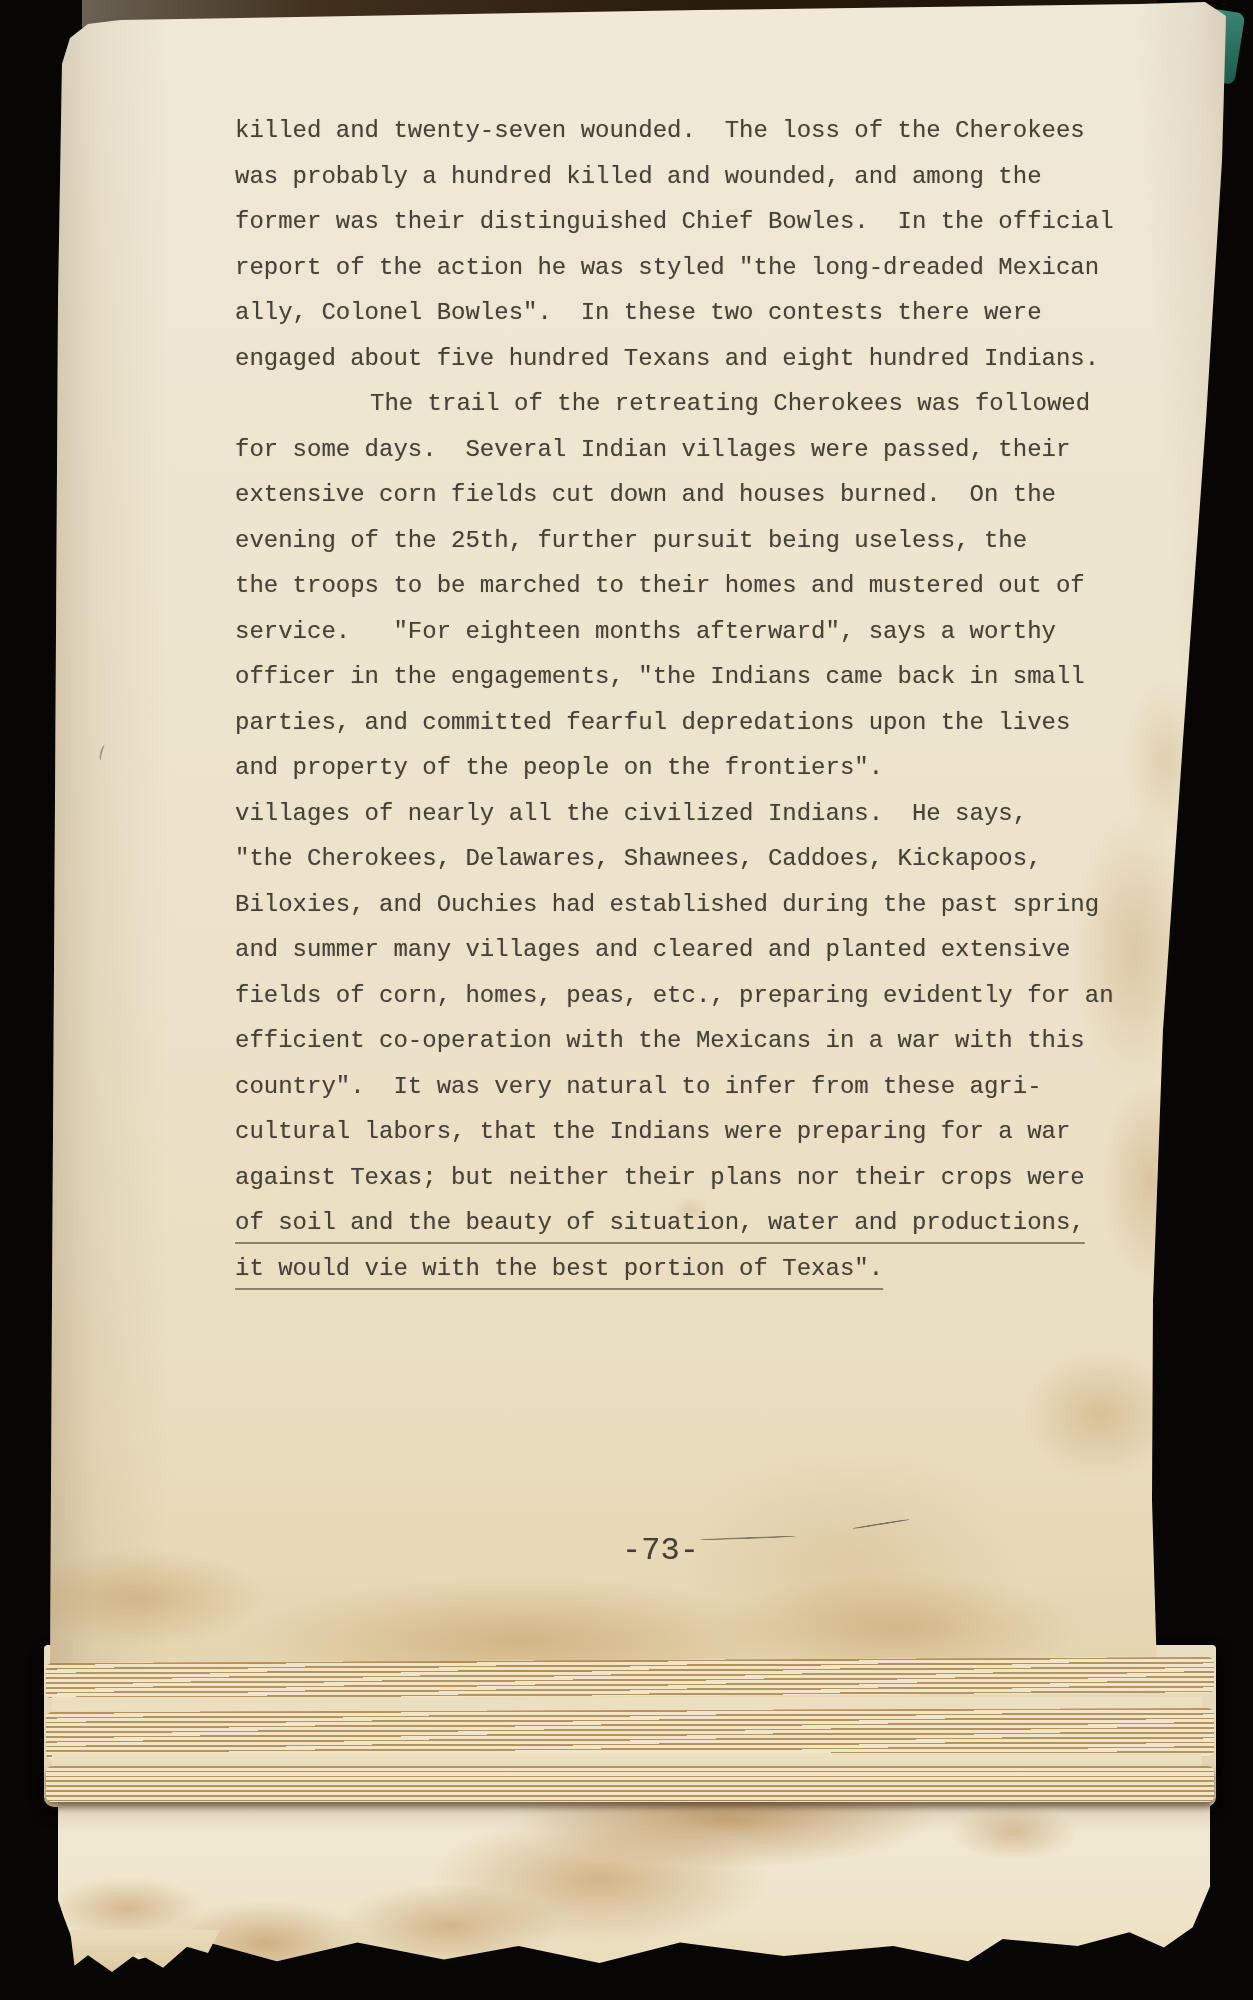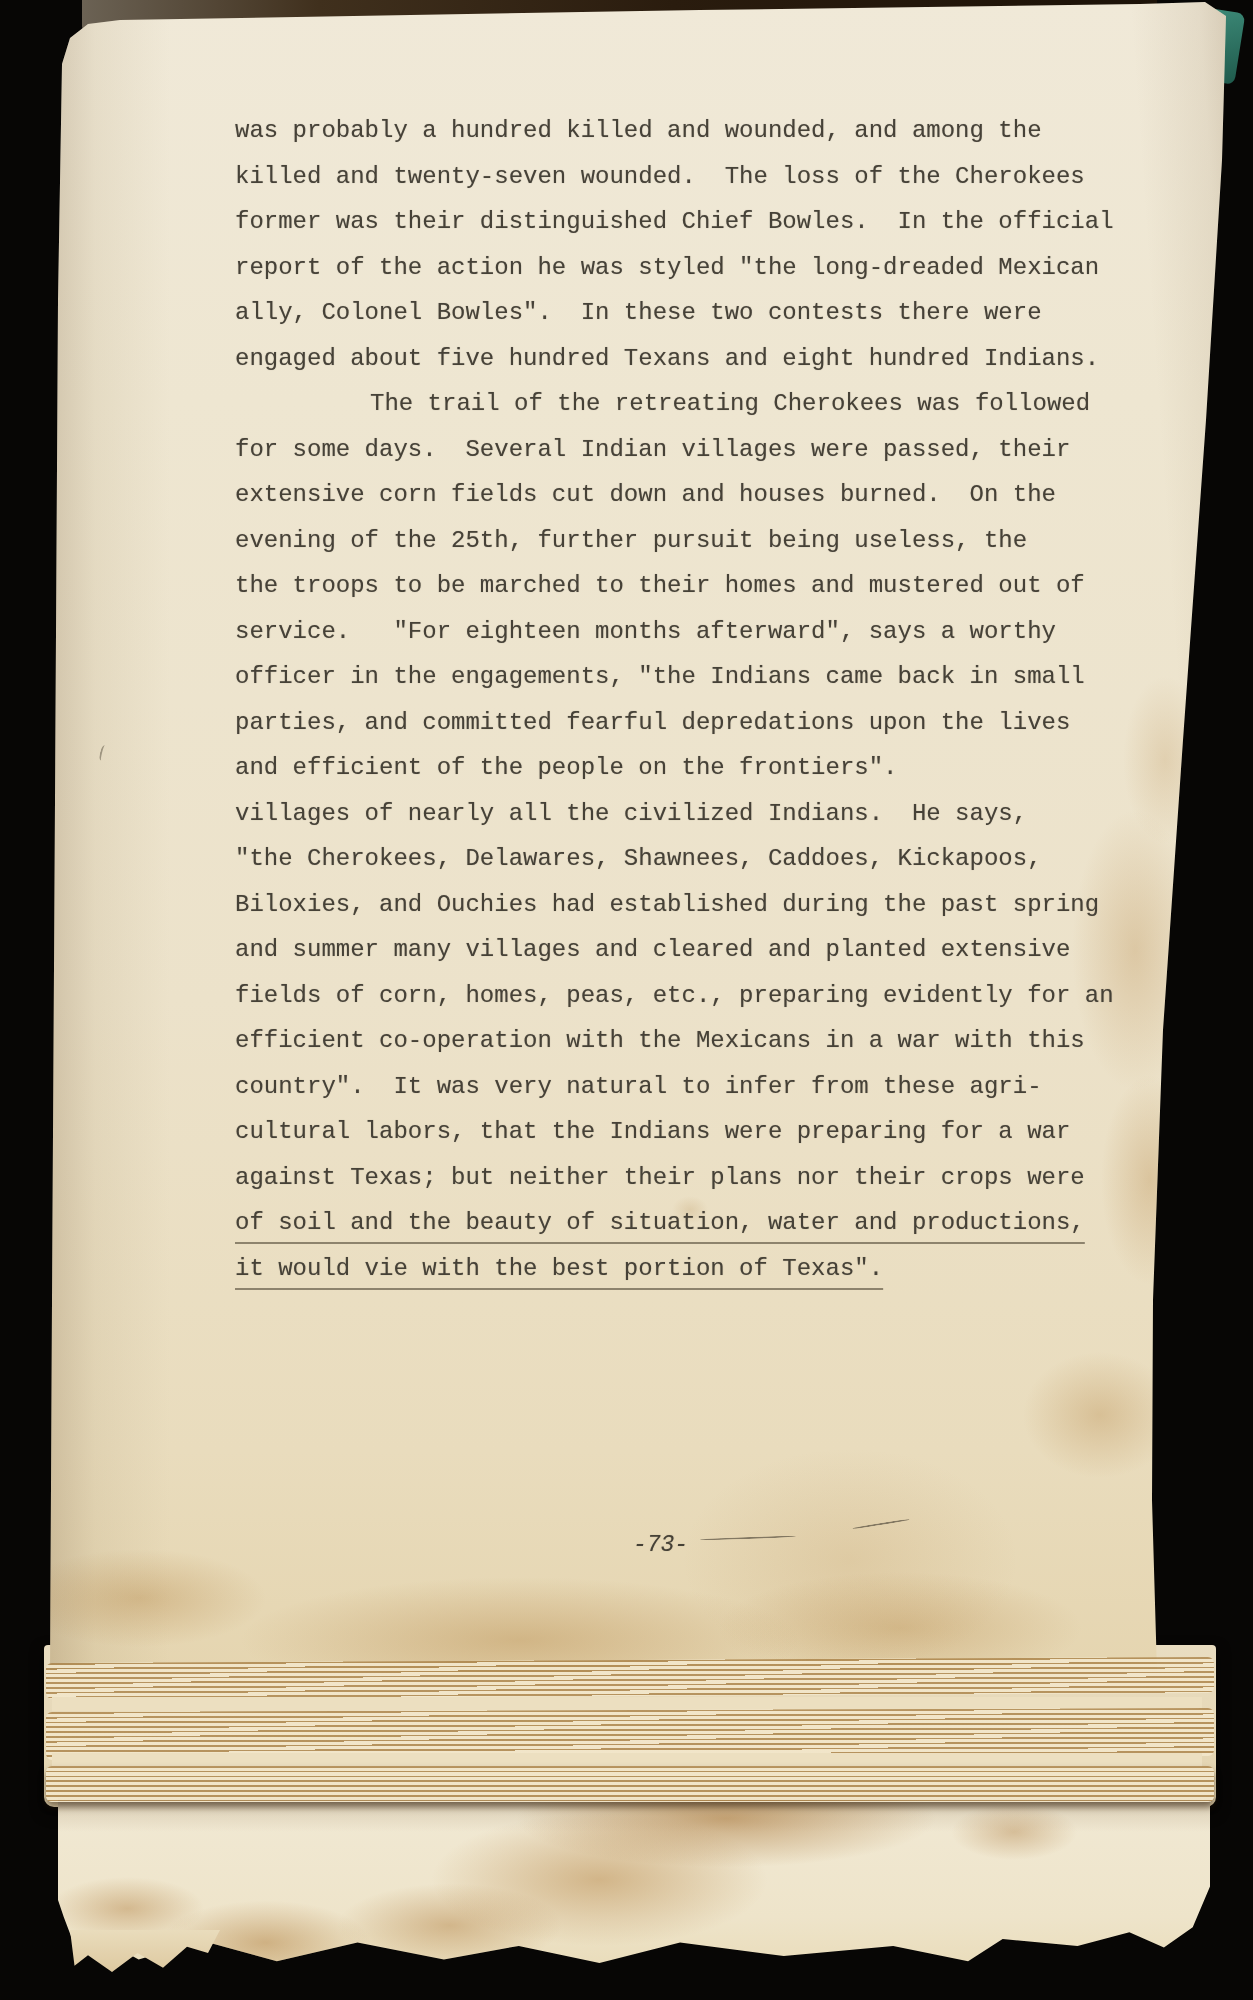--- a/index.html
+++ b/index.html
@@ -57,24 +57,23 @@
   .line{height:45.5px;white-space:pre;}
   .line.indent{padding-left:135px;}
   .u{
     text-decoration:underline;
     text-decoration-thickness:2px;
     text-underline-offset:13px;
     text-decoration-color:rgba(118,108,86,0.60);
   }
   .page-num{
     position:absolute;left:235px;top:1532px;width:851px;z-index:3;
-    text-align:center;color:rgba(63,58,49,0.94);font-size:23px;
+    text-align:center;color:rgba(63,58,49,0.94);font-size:32px;
     font-family:"Liberation Mono","DejaVu Sans Mono",monospace;
     text-shadow:0 0 1px rgba(63,58,49,0.35);
-    font-style:italic;
   }
   .pencil-dash{position:absolute;z-index:3;border-top:2.5px solid rgba(88,80,64,0.7);border-radius:50%;}
   .dash-1{left:700px;top:1537px;width:96px;transform:rotate(-2deg);}
   .dash-2{left:852px;top:1523px;width:58px;transform:rotate(-9deg);}
   .dash-3{left:100px;top:745px;width:4px;height:16px;border-top:none;border-left:2px solid rgba(88,80,64,0.5);transform:rotate(14deg);}
   
   .stack-base{
     position:absolute;left:44px;top:1645px;width:1172px;height:162px;z-index:1;
     background:linear-gradient(180deg,#e9ddc1,#e3d3ae);
     border-radius:4px 4px 10px 10px;
@@ -116,35 +115,35 @@
 <body>
 
 <div class="photo">
 
   <div class="top-edge"></div>
   <div class="teal-tab"></div>
 
   <div class="page"></div>
 
   <div class="text-block" id="text-block">
+      <div class="line"><span>killed and twenty-seven wounded.  The loss of the Cherokees</span></div>
       <div class="line"><span>was probably a hundred killed and wounded, and among the</span></div>
-      <div class="line"><span>killed and twenty-seven wounded.  The loss of the Cherokees</span></div>
       <div class="line"><span>former was their distinguished Chief Bowles.  In the official</span></div>
       <div class="line"><span>report of the action he was styled "the long-dreaded Mexican</span></div>
       <div class="line"><span>ally, Colonel Bowles".  In these two contests there were</span></div>
       <div class="line"><span>engaged about five hundred Texans and eight hundred Indians.</span></div>
       <div class="line indent"><span>The trail of the retreating Cherokees was followed</span></div>
       <div class="line"><span>for some days.  Several Indian villages were passed, their</span></div>
       <div class="line"><span>extensive corn fields cut down and houses burned.  On the</span></div>
       <div class="line"><span>evening of the 25th, further pursuit being useless, the</span></div>
       <div class="line"><span>the troops to be marched to their homes and mustered out of</span></div>
       <div class="line"><span>service.   "For eighteen months afterward", says a worthy</span></div>
       <div class="line"><span>officer in the engagements, "the Indians came back in small</span></div>
       <div class="line"><span>parties, and committed fearful depredations upon the lives</span></div>
-      <div class="line"><span>and efficient of the people on the frontiers".</span></div>
+      <div class="line"><span>and property of the people on the frontiers".</span></div>
       <div class="line"><span>villages of nearly all the civilized Indians.  He says,</span></div>
       <div class="line"><span>"the Cherokees, Delawares, Shawnees, Caddoes, Kickapoos,</span></div>
       <div class="line"><span>Biloxies, and Ouchies had established during the past spring</span></div>
       <div class="line"><span>and summer many villages and cleared and planted extensive</span></div>
       <div class="line"><span>fields of corn, homes, peas, etc., preparing evidently for an</span></div>
       <div class="line"><span>efficient co-operation with the Mexicans in a war with this</span></div>
       <div class="line"><span>country".  It was very natural to infer from these agri-</span></div>
       <div class="line"><span>cultural labors, that the Indians were preparing for a war</span></div>
       <div class="line"><span>against Texas; but neither their plans nor their crops were</span></div>
       <div class="line"><span class="u">of soil and the beauty of situation, water and productions,</span></div>

